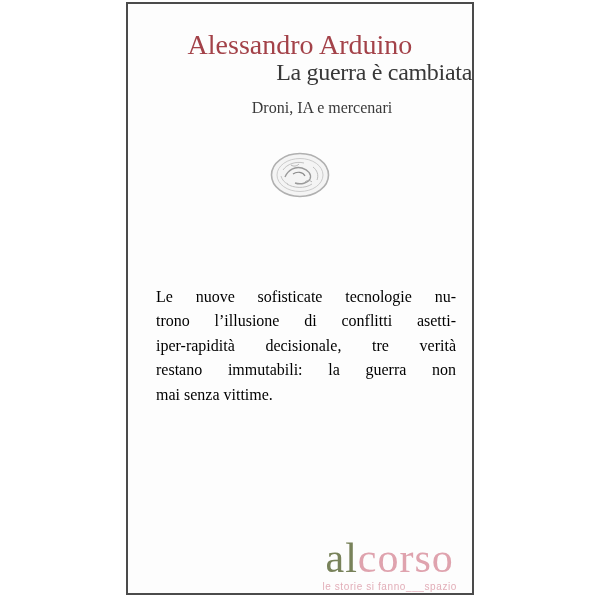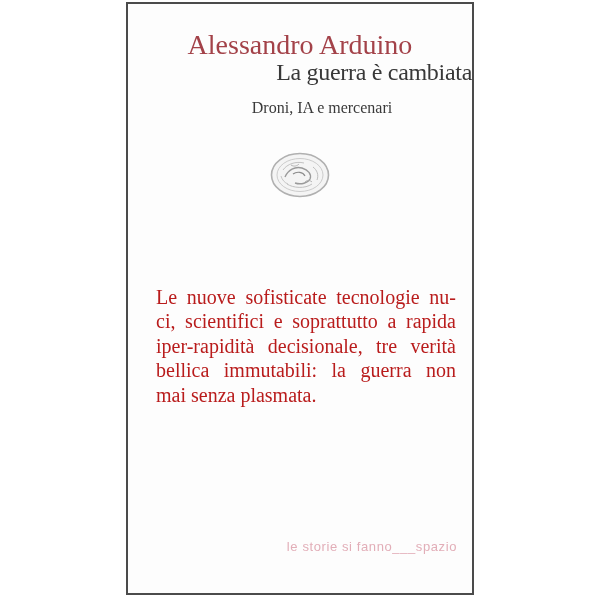--- a/index.html
+++ b/index.html
@@ -63,23 +63,23 @@
     position: absolute;
     left: 50%;
     top: 146px;
     transform: translateX(-50%);
   }
   .synopsis {
     position: absolute;
     left: 28px;
     width: 300px;
     top: 281px;
-    font-size: 20px;
+    font-size: 16px;
     line-height: 24.4px;
-    color: #b91c1c;
+    color: #000000;
   }
   .synopsis .line {
     text-align: justify;
     text-align-last: justify;
   }
   .synopsis .line.last {
     text-align-last: left;
   }
   .store-logo {
     position: absolute;
@@ -90,21 +90,21 @@
   .wordmark {
     font-size: 42px;
     line-height: 1;
     letter-spacing: 1px;
     white-space: nowrap;
   }
   .wordmark .al   { color: #78825a; }
   .wordmark .corso{ color: #dfa3ae; }
   .tagline {
     margin-top: 2px;
-    font-size: 13px;
+    font-size: 10px;
     letter-spacing: 0.6px;
     color: #e2aeb8;
     font-family: "Liberation Sans", sans-serif;
     white-space: nowrap;
   }
 </style>
 </head>
 <body>
 
 <div class="canvas">
@@ -126,24 +126,27 @@
         <path d="M44,17 C48,20 50,25 48,30" fill="none" stroke="#bdbdbd" stroke-width="1"></path>
         <path d="M18,34 C24,38 36,39 43,34" fill="none" stroke="#c0c0c0" stroke-width="1"></path>
         <path d="M22,15 C25,17 28,16 30,14" fill="none" stroke="#b3b3b3" stroke-width="1"></path>
         <path d="M36,32 C38,30 41,30 43,32" fill="none" stroke="#adadad" stroke-width="1"></path>
         <path d="M12,26 C13,30 16,33 19,34" fill="none" stroke="#c6c6c6" stroke-width="1"></path>
       </svg>
     </span>
 
     <div class="synopsis">
         <div class="line">Le nuove sofisticate tecnologie nu-</div>
-        <div class="line">ci, scientifici e soprattutto a rapida</div>
+        <div class="line">trono l’illusione di conflitti asetti-</div>
         <div class="line">iper-rapidità decisionale, tre verità</div>
-        <div class="line">bellica immutabili: la guerra non</div>
-        <div class="line last">mai senza plasmata.</div>
+        <div class="line">restano immutabili: la guerra non</div>
+        <div class="line last">mai senza vittime.</div>
       </div>
 
     <div class="store-logo">
+      <div class="wordmark">
+        <span class="al">al</span><span class="corso">corso</span>
+      </div>
       <div class="tagline">le storie si fanno___spazio</div>
     </div>
 
   </div>
 </div>
 
 </body></html>

